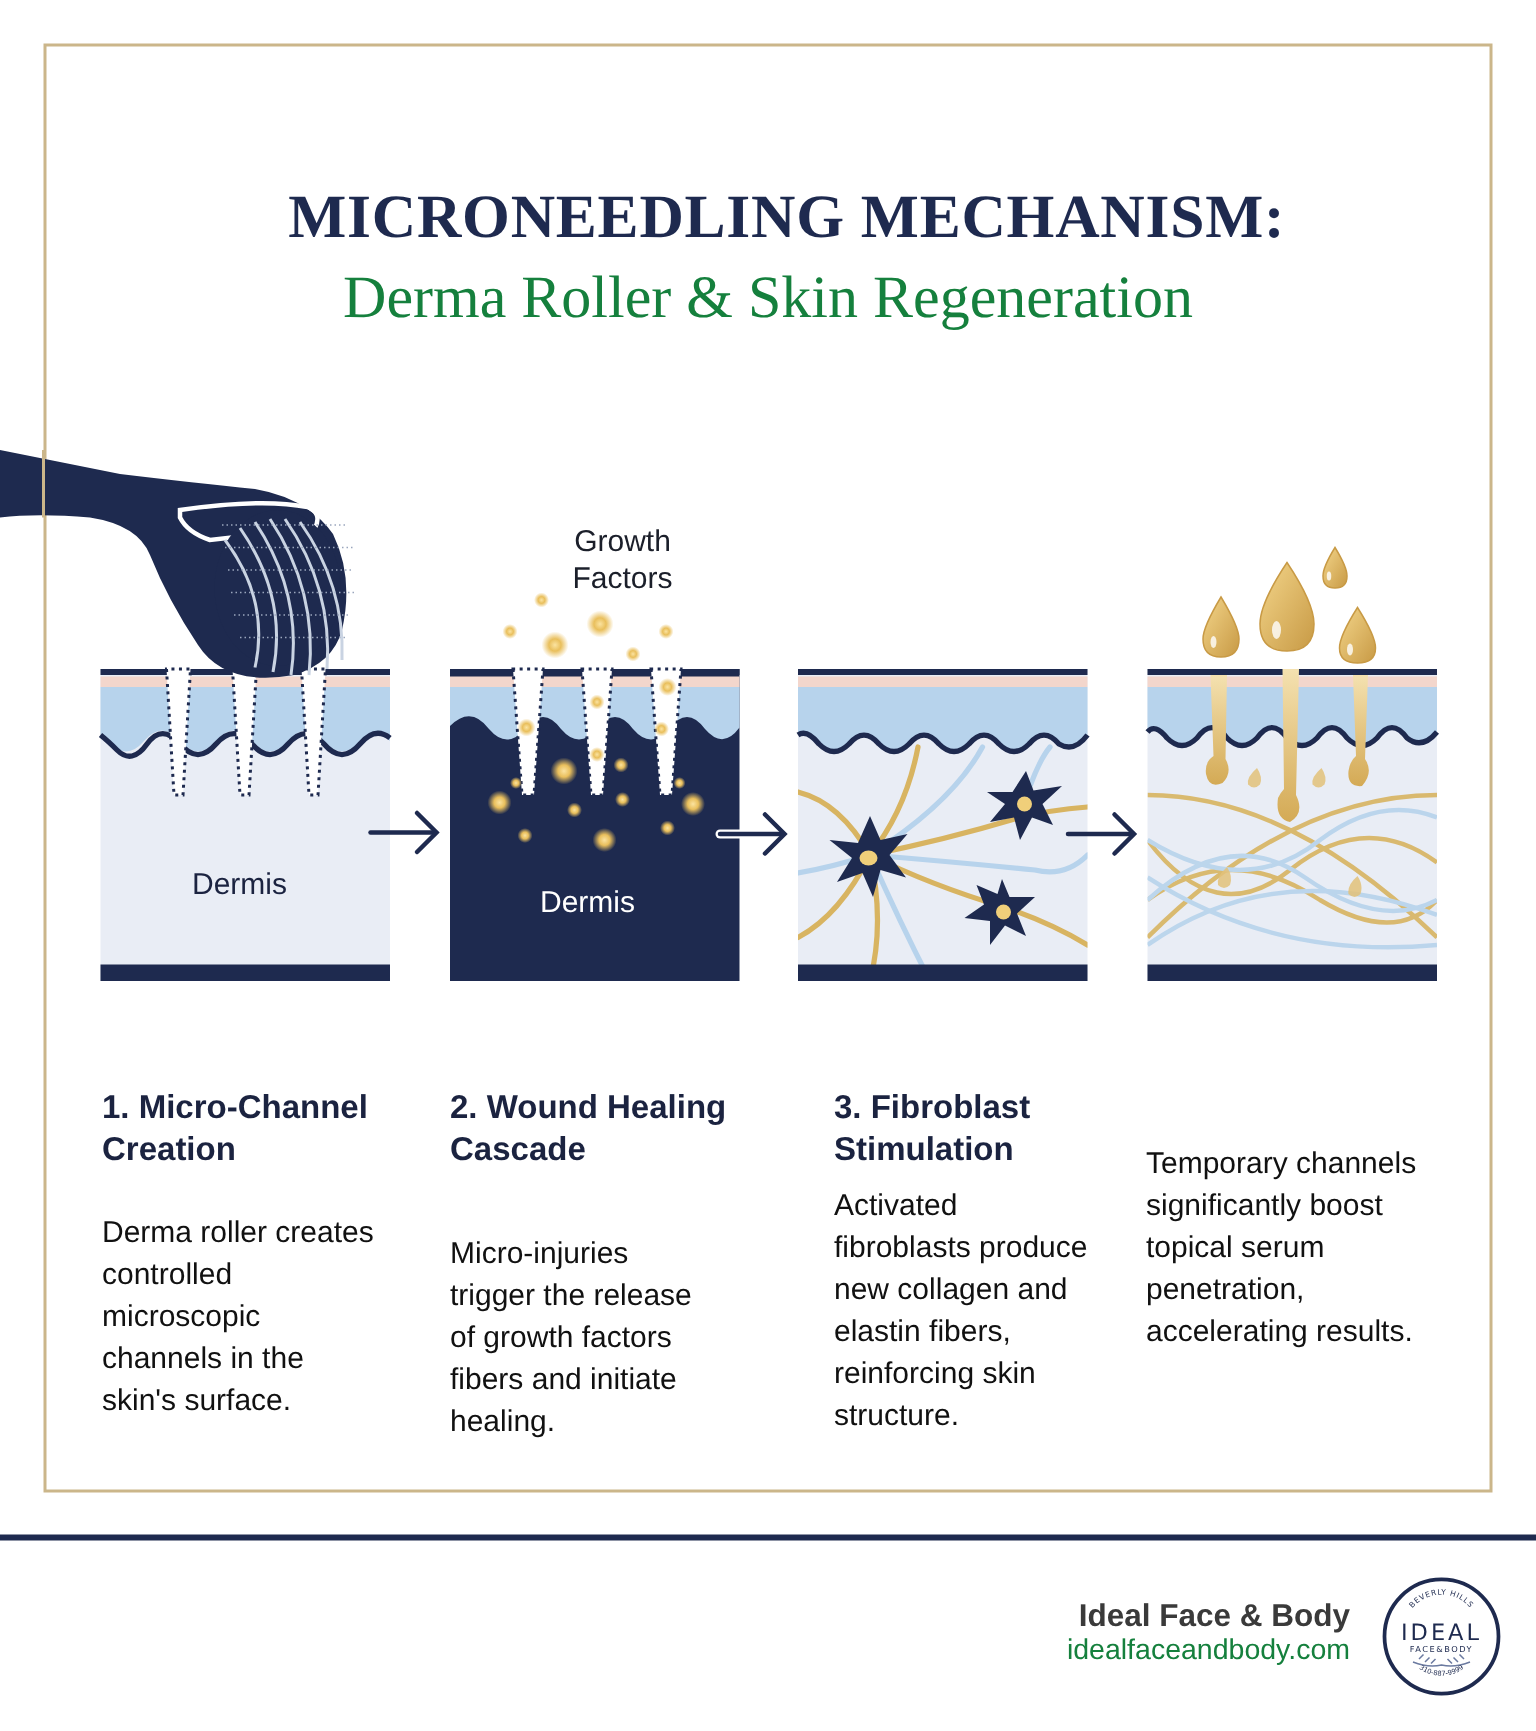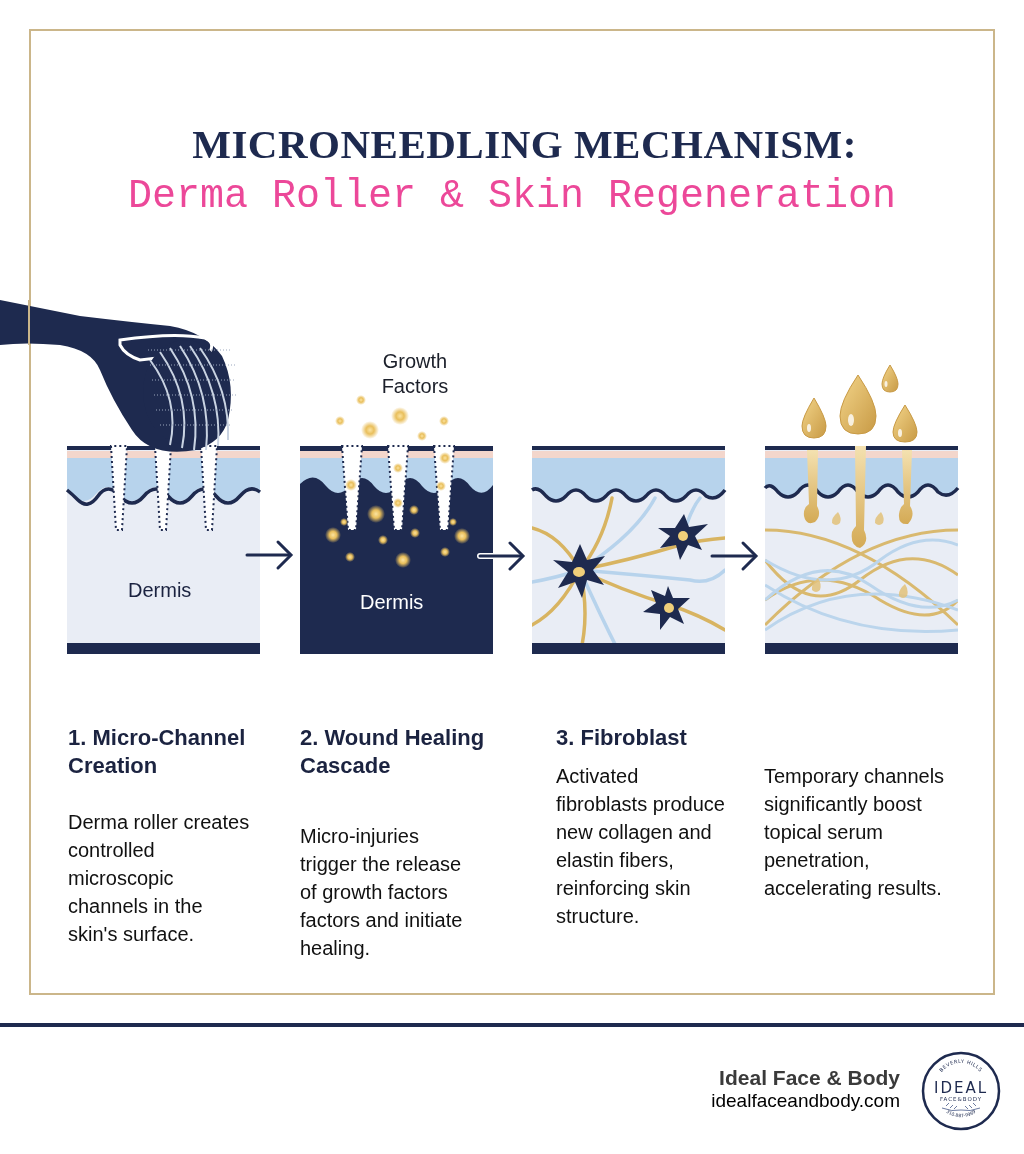--- a/index.html
+++ b/index.html
@@ -10,21 +10,21 @@
     position: absolute; left: 29px; top: 29px; width: 966px; height: 966px;
     border: 2px solid #cbb68a; background: #ffffff;
   }
   .title-main {
     position: absolute; left: 0; top: 120px; width: 1024px; text-align: center;
     font-family: Liberation Serif, serif; font-weight: bold; font-size: 41px;
     letter-spacing: 0.5px; color: #1e2a4f; padding-left: 25px;
   }
   .title-sub {
     position: absolute; left: 0; top: 174px; width: 1024px; text-align: center;
-    font-family: Liberation Mono, monospace; font-size: 40px; color: #ec4899;
+    font-family: Liberation Serif, serif; font-size: 40px; color: #15803d;
     font-weight: normal;
   }
 
   .illus { position: absolute; left: 0; top: 0; width: 1024px; height: 680px; pointer-events: none; }
   .illus svg { position: absolute; left: 0; top: 0; }
 
   .panel-label {
     position: absolute; font-size: 20px; font-family: "Liberation Sans", sans-serif;
   }
   .growth-label {
@@ -38,21 +38,21 @@
   }
   .step-desc {
     font-size: 20px; line-height: 28px; color: #111111;
   }
 
   .footer-line { position: absolute; left: 0; top: 1023px; width: 1024px; height: 4px; background: #1e2a4f; }
   .brand-name {
     position: absolute; right: 124px; top: 1066px; font-weight: bold; font-size: 21px; color: #3a3a3a;
   }
   .brand-url {
-    position: absolute; right: 124px; top: 1090px; font-size: 19px; color: #000000;
+    position: absolute; right: 124px; top: 1090px; font-size: 19px; color: #15803d;
   }
   .logo { position: absolute; left: 920px; top: 1050px; width: 82px; height: 82px; }
 </style>
 </head>
 <body>
 
 <div class="frame"></div>
 
 <h1 class="title-main">MICRONEEDLING MECHANISM:</h1>
 <h2 class="title-sub">Derma Roller &amp; Skin Regeneration</h2>
@@ -277,28 +277,29 @@
 
 <div class="step" style="left:300px;">
   <div class="step-title">
     <div>2. Wound Healing</div>
     <div>Cascade</div>
   </div>
   <div class="step-desc" style="margin-top:42px;">
     <div>Micro-injuries</div>
     <div>trigger the release</div>
     <div>of growth factors</div>
-    <div>factors and initiate</div>
+    <div>fibers and initiate</div>
     <div>healing.</div>
   </div>
 </div>
 
 <div class="step" style="left:533px;margin-left:23px;">
   <div class="step-title">
     <div>3. Fibroblast</div>
+    <div>Stimulation</div>
   </div>
   <div class="step-desc" style="margin-top:10px;">
     <div>Activated</div>
     <div>fibroblasts produce</div>
     <div>new collagen and</div>
     <div>elastin fibers,</div>
     <div>reinforcing skin</div>
     <div>structure.</div>
   </div>
 </div>

